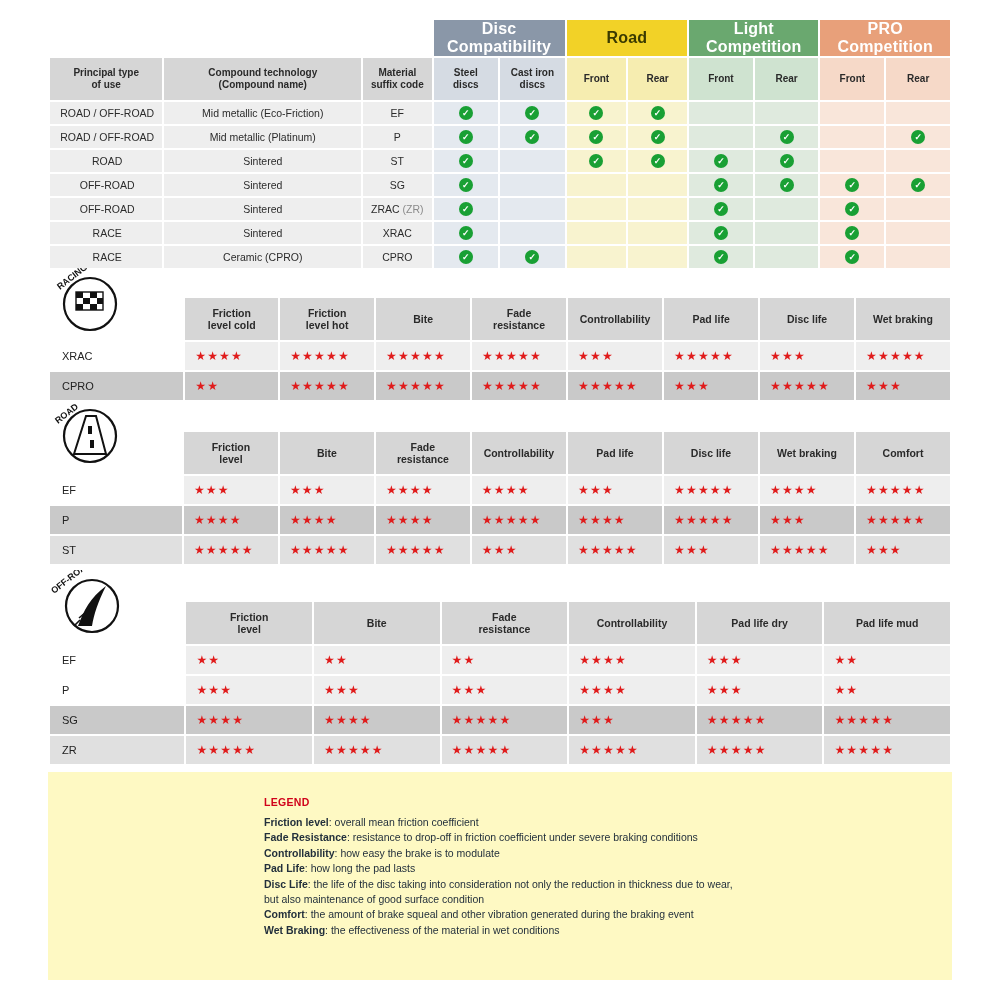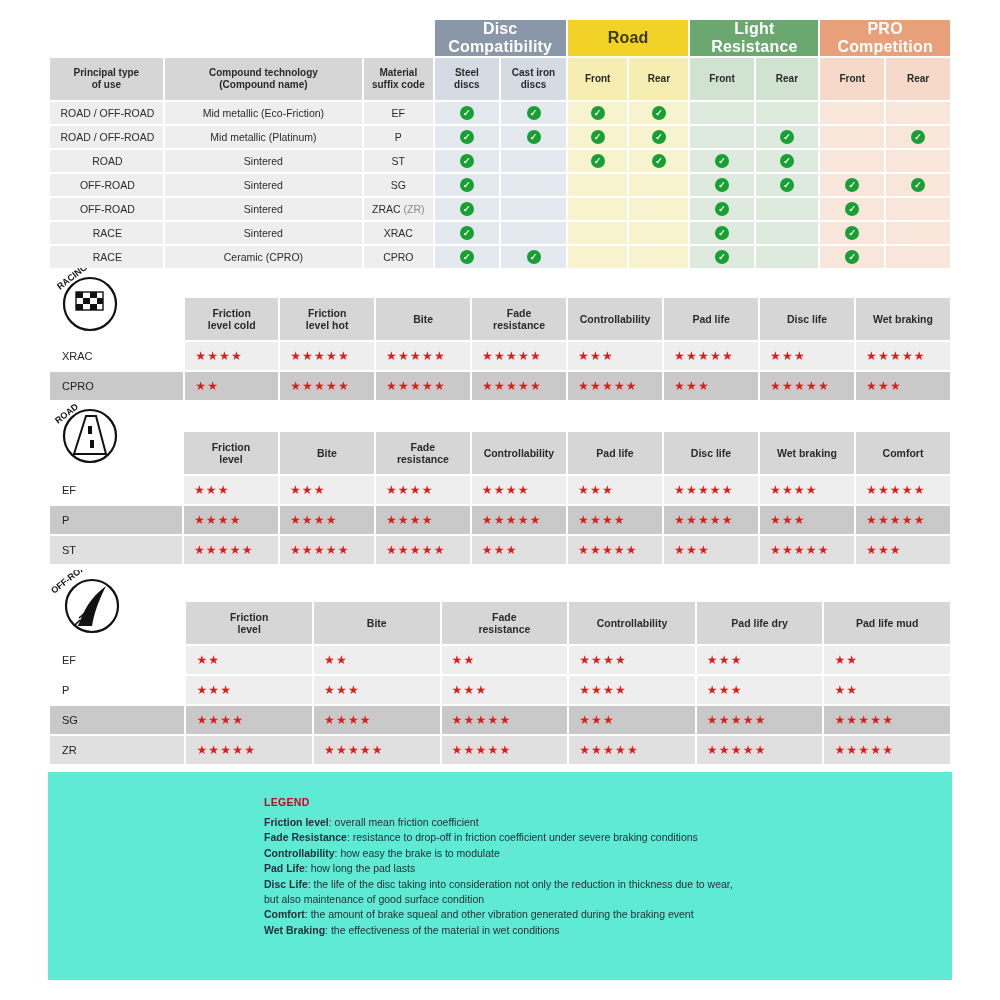--- a/index.html
+++ b/index.html
@@ -66,39 +66,39 @@
   .rcell{background:#eeeeee;height:26px;text-align:left;padding-left:10px;vertical-align:middle;}
   .alt .rname,.alt .rcell{background:#c9c9c9;}
   .alt2 .rname,.alt2 .rcell{background:#e0e0e0;}
   .stars{color:#e01b1b;font-size:12px;letter-spacing:1.2px;white-space:nowrap;line-height:1;}
   .icon-cell{background:transparent;width:128px;}
   .blankcell{background:transparent;}
 
   
   .legend{
     position:absolute;left:48px;top:772px;width:904px;height:208px;
-    background:#5eead4;box-sizing:border-box;
+    background:#fef9c3;box-sizing:border-box;
   }
   .legend-inner{padding:24px 30px 0 216px;}
   .legend-title{color:#d0021b;font-size:10.5px;font-weight:bold;margin-bottom:7px;letter-spacing:.3px;}
   .legend-line{font-size:10.5px;color:#23303c;line-height:15.4px;}
   .legend-line b{font-weight:bold;}
 </style>
 </head>
 <body>
 
 <div class="page">
 
   <table class="compat">
     <thead>
       <tr>
         <th class="grp blank" colspan="3"></th>
         <th class="grp disc" colspan="2">Disc Compatibility</th>
         <th class="grp road" colspan="2">Road</th>
-        <th class="grp light" colspan="2">Light Resistance</th>
+        <th class="grp light" colspan="2">Light Competition</th>
         <th class="grp pro" colspan="2">PRO Competition</th>
       </tr>
       <tr>
         <th class="hdr w1"><span class="nl">Principal type<br>of use</span></th>
         <th class="hdr w2"><span class="nl">Compound technology<br>(Compound name)</span></th>
         <th class="hdr w3"><span class="nl">Material<br>suffix code</span></th>
         <th class="hdr c-steel w4"><span class="nl">Steel<br>discs</span></th>
         <th class="hdr c-cast w4"><span class="nl">Cast iron<br>discs</span></th>
         <th class="hdr c-rf w4"><span class="nl">Front</span></th>
         <th class="hdr c-rf w4"><span class="nl">Rear</span></th>

